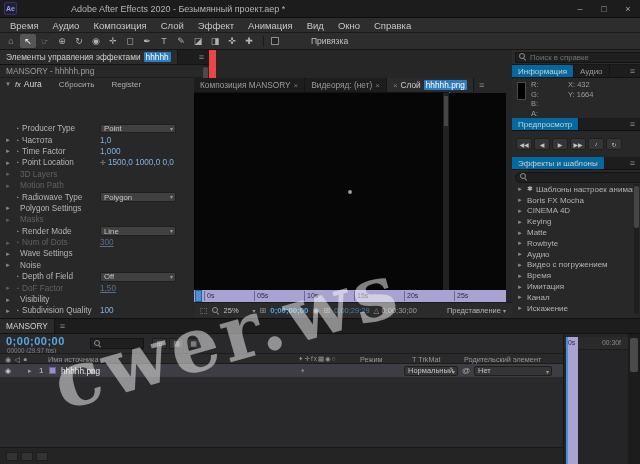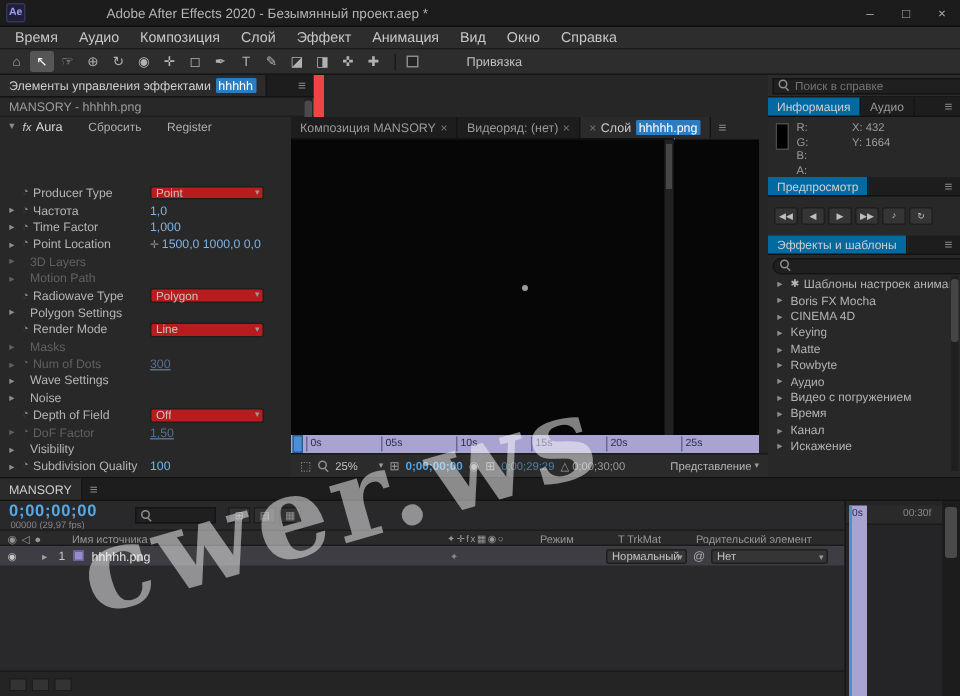--- a/index.html
+++ b/index.html
@@ -46,21 +46,21 @@
 .eclink{font-size:8px;color:#aeaeae;margin-left:14px;}
 .ecrows{position:absolute;left:0;top:41px;right:8px;margin-top:32px;}
 .ecrow{height:11.4px;display:flex;align-items:center;padding-left:4px;}
 .spc{width:8px;flex:0 0 8px;}
 .sw{width:10px;flex:0 0 10px;color:#8d8d8d;font-size:7px;text-align:center;}
 .eclab{flex:0 0 78px;font-size:8.2px;color:#b5b5b5;white-space:nowrap;overflow:hidden;}
 .eclab.dim,.twirl.dim,.sw.dim{color:#616161;}
 .ecval{font-size:8.2px;color:#7db3e3;white-space:nowrap;}
 .ecval.dim{color:#57708a;text-decoration:underline;}
 .crossh{color:#8d8d8d;font-size:7px;margin-right:2px;}
-.ecdd{position:relative;width:76px;height:9.5px;background:#b91c1c;border:1px solid #1f1f1f;border-radius:2px;display:flex;align-items:center;padding:0 10px 0 3px;}
+.ecdd{position:relative;width:76px;height:9.5px;background:#404040;border:1px solid #1f1f1f;border-radius:2px;display:flex;align-items:center;padding:0 10px 0 3px;}
 .ecdd::after{content:"▾";position:absolute;right:2px;top:0;font-size:6px;color:#9a9a9a;line-height:9px;}
 .ddt{font-size:7.8px;color:#c3c3c3;white-space:nowrap;overflow:hidden;}
 .ecbtn{width:76px;height:10px;background:#3a3a3a;border:1px solid #5a5a5a;border-radius:2px;color:#c3c3c3;font-size:7.5px;font-family:inherit;padding:0;line-height:8px;}
 .ecscroll{position:absolute;right:1px;top:15px;width:5px;bottom:2px;background:#202020;}
 .ecscroll .thumb{position:absolute;left:0;top:2px;width:5px;height:80px;background:#4a4a4a;border-radius:2px;}
 
 
 .viewer{position:absolute;left:194px;top:50px;width:256px;height:268px;background:#272727;border-right:1px solid #0ea5e9;margin-top:28px;}
 .viewport{position:absolute;left:0;top:15px;width:312px;height:197px;background:#060606;}
 .vdot{position:absolute;left:154px;top:97px;width:4px;height:4px;border-radius:50%;background:#9a9a9a;}
@@ -244,31 +244,31 @@
         <div class="ecdd">
             <span class="ddt">Polygon</span>
           </div>
       </div>
       <div class="ecrow">
         <span class="twirl">▸</span>
           <span class="spc"></span>
         <span class="eclab">Polygon Settings</span>
       </div>
       <div class="ecrow">
+        <span class="twirl dim">▸</span>
+          <span class="spc"></span>
+        <span class="eclab dim">Masks</span>
+      </div>
+      <div class="ecrow">
         <span class="spc"></span>
           <span class="sw">◔</span>
         <span class="eclab">Render Mode</span>
         <div class="ecdd">
             <span class="ddt">Line</span>
           </div>
-      </div>
-      <div class="ecrow">
-        <span class="twirl dim">▸</span>
-          <span class="spc"></span>
-        <span class="eclab dim">Masks</span>
       </div>
       <div class="ecrow">
         <span class="twirl dim">▸</span>
           <span class="sw dim">◔</span>
         <span class="eclab dim">Num of Dots</span>
         <span class="ecval dim">300</span>
       </div>
       <div class="ecrow">
         <span class="twirl">▸</span>
           <span class="spc"></span>
@@ -470,20 +470,24 @@
       <div class="fxitem">
           <span class="twirl">▸</span>
           <span class="fxlab">Видео с погружением</span>
         </div>
       <div class="fxitem">
           <span class="twirl">▸</span>
           <span class="fxlab">Время</span>
         </div>
       <div class="fxitem">
           <span class="twirl">▸</span>
+          <span class="fxlab">Имитация</span>
+        </div>
+      <div class="fxitem">
+          <span class="twirl">▸</span>
           <span class="fxlab">Канал</span>
         </div>
       <div class="fxitem">
           <span class="twirl">▸</span>
           <span class="fxlab">Искажение</span>
         </div>
     </div>
     <div class="fxscroll">
         <div class="thumb"></div>
       </div>

